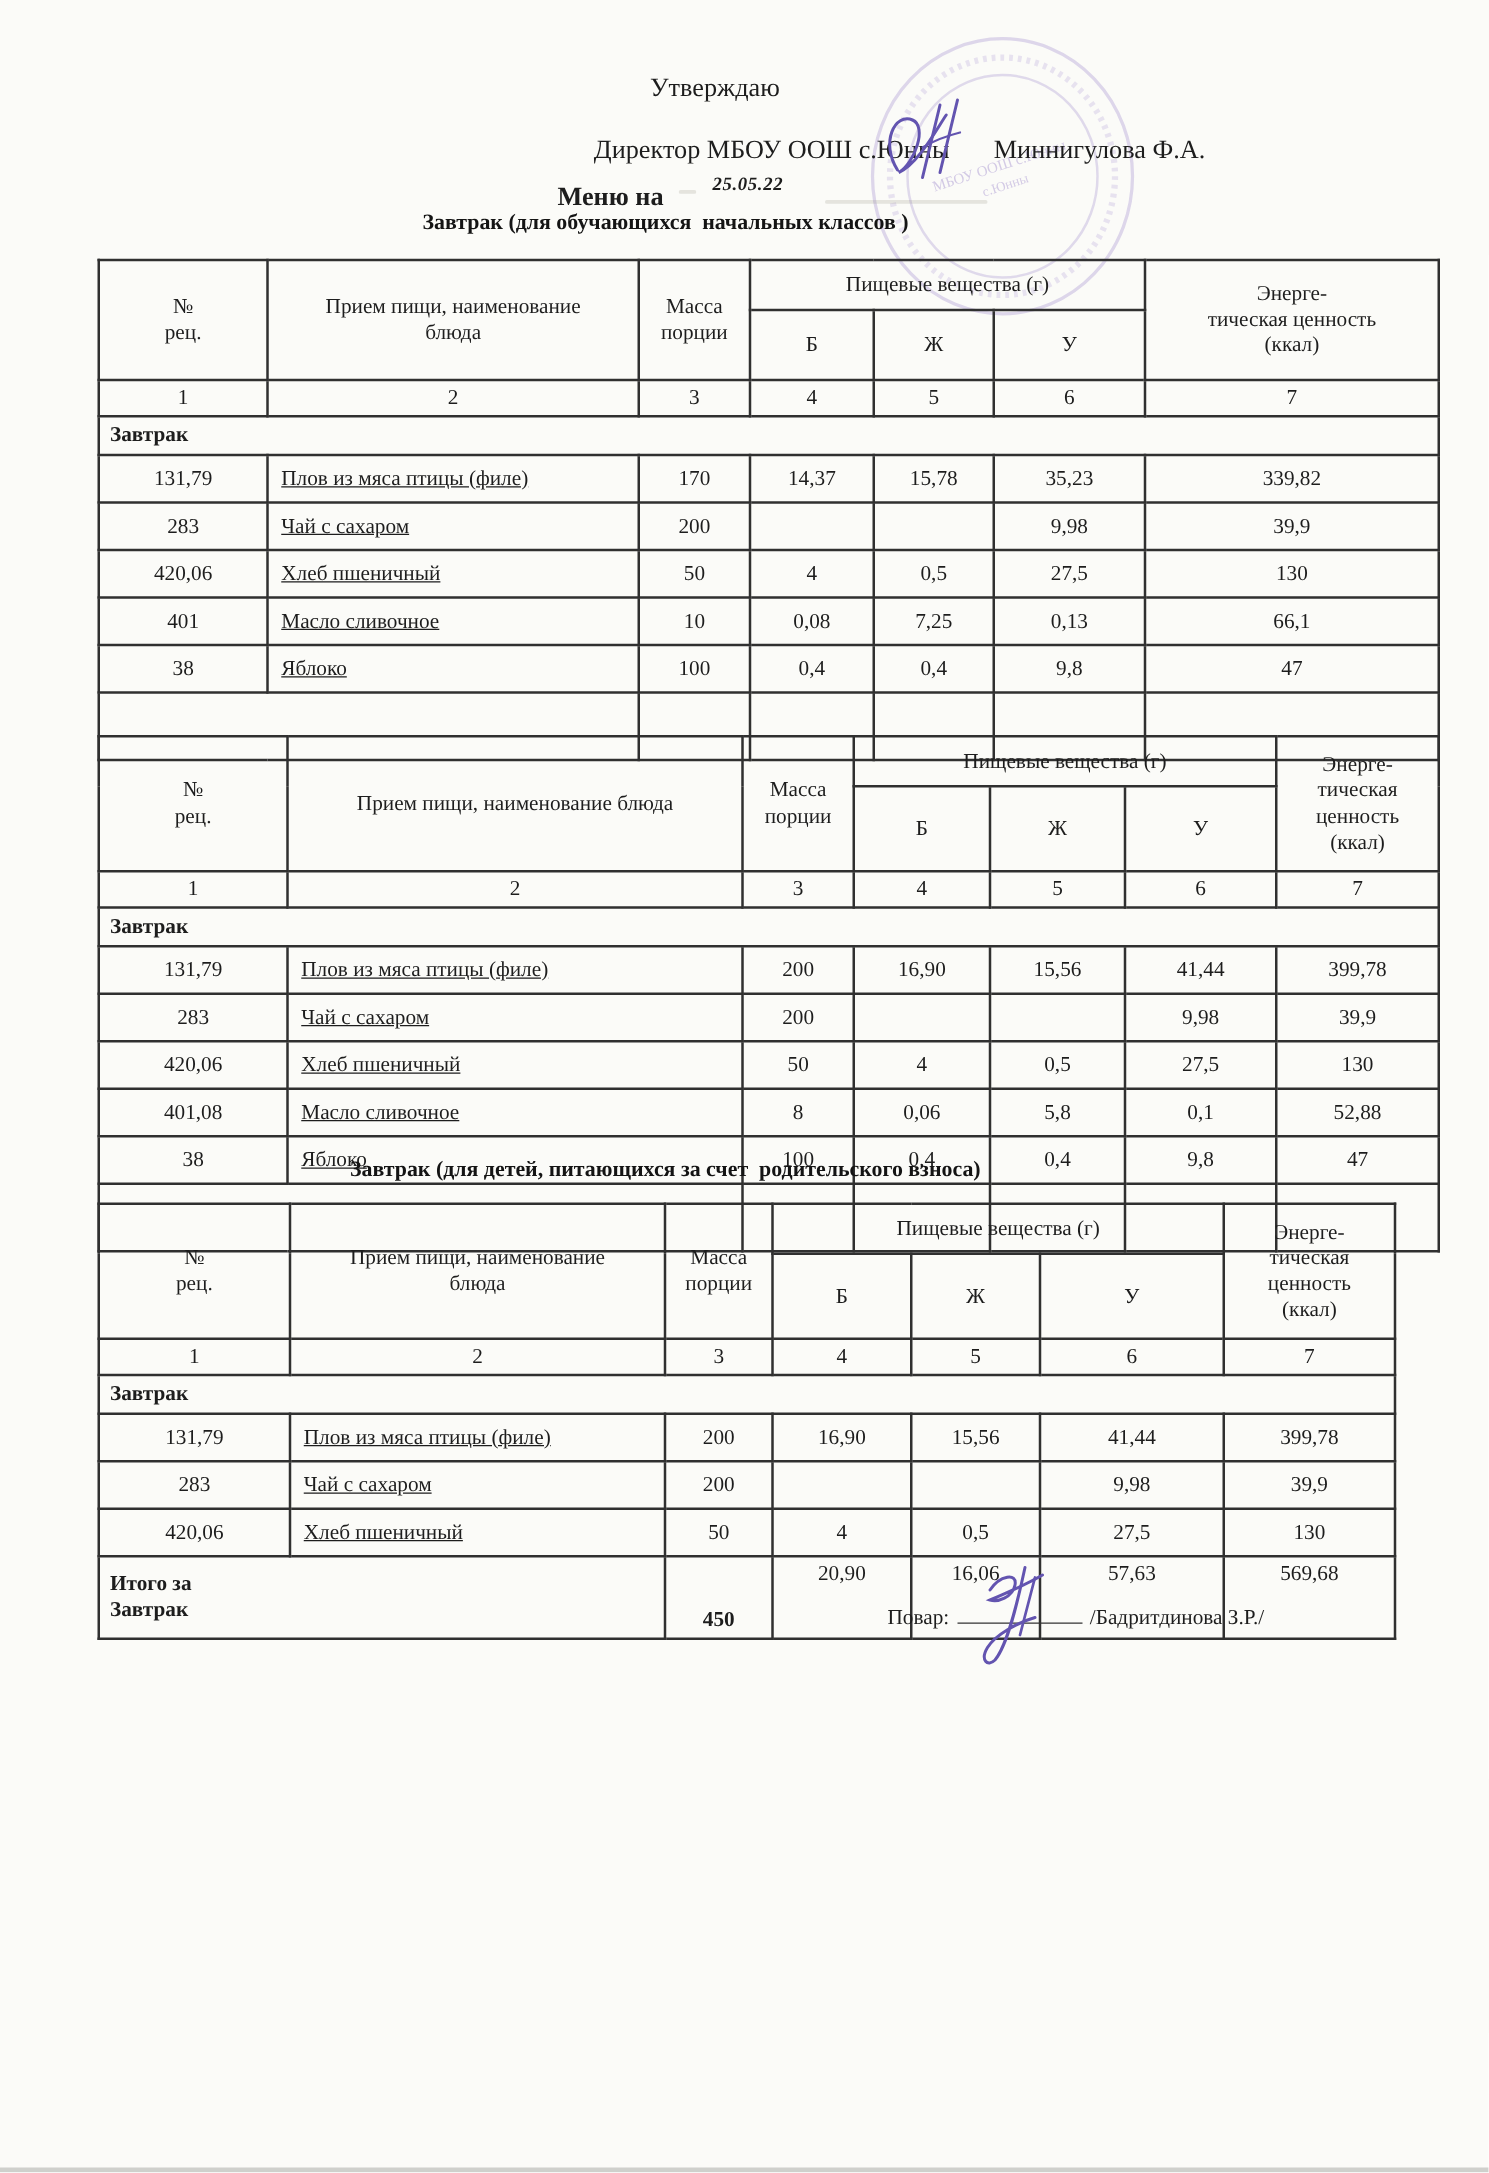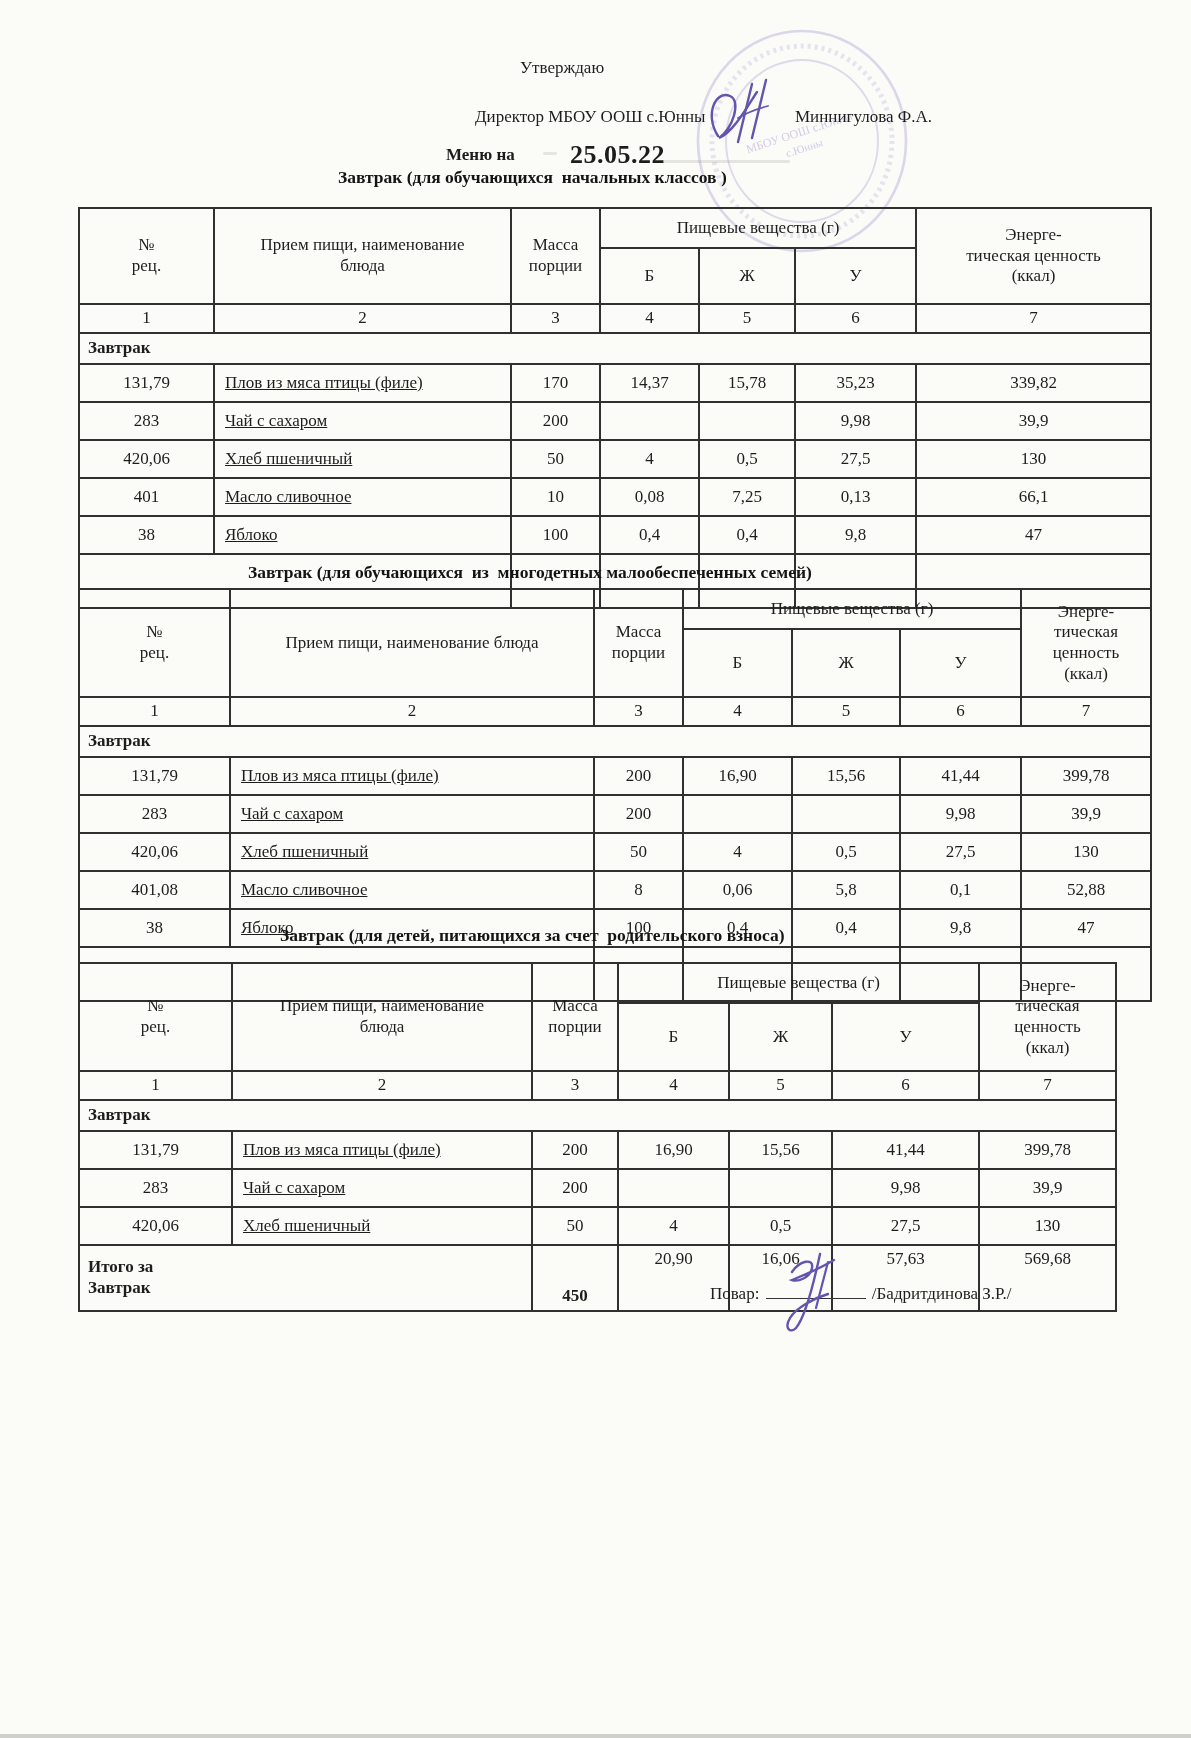--- a/index.html
+++ b/index.html
@@ -5,23 +5,23 @@
   html,body{margin:0;padding:0;}
   .page{
     position:relative;
     width:1191px;
     height:1738px;
     background:#fbfbf8;
     font-family:"Liberation Serif", serif;
     color:#1d1d1d;
     overflow:hidden;
   }
-  .txt{position:absolute;font-size:17px;line-height:1.25;white-space:pre-wrap;}
+  .txt{position:absolute;font-size:21px;line-height:1.25;white-space:pre-wrap;}
   .b{font-weight:bold;}
-  .menu-date{font-size:26px;letter-spacing:.5px;}
+  .menu-date{font-size:15px;letter-spacing:.5px;font-style:italic;}
   .tbl-title{position:absolute;font-size:17.5px;font-weight:bold;white-space:pre-wrap;color:#141414;}
 
   table{border-collapse:collapse;table-layout:fixed;position:absolute;background:transparent;}
   th,td{
     border:2px solid #303030;
     font-size:17px;font-weight:normal;
     text-align:center;vertical-align:middle;
     padding:3px 4px;line-height:1.22;
     overflow:hidden;
   }
@@ -174,21 +174,20 @@
         <td colspan="2"></td>
         <td></td>
           <td></td>
         <td></td>
           <td></td>
         <td></td>
       </tr>
     </tbody>
   </table>
 
-  <div class="tbl-title" style="left:248px;top:562px;">Завтрак (для обучающихся  из  многодетных малообеспеченных семей)</div>
 
   <table class="t2" style="left:78px;top:588px;width:1072px;">
     <colgroup>
       <col style="width:151px">
         <col style="width:364px">
         <col style="width:89px">
       <col style="width:109px">
         <col style="width:108px">
         <col style="width:121px">
         <col style="width:130px">

